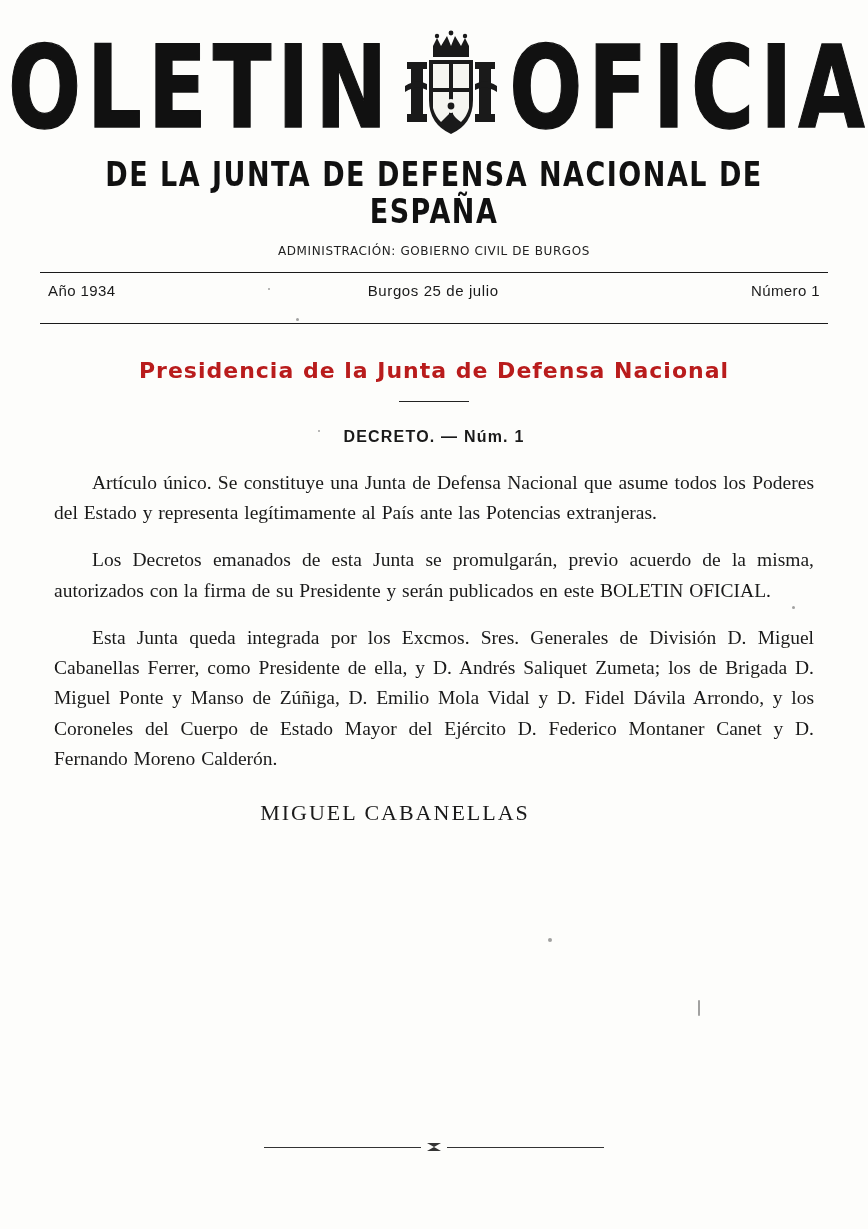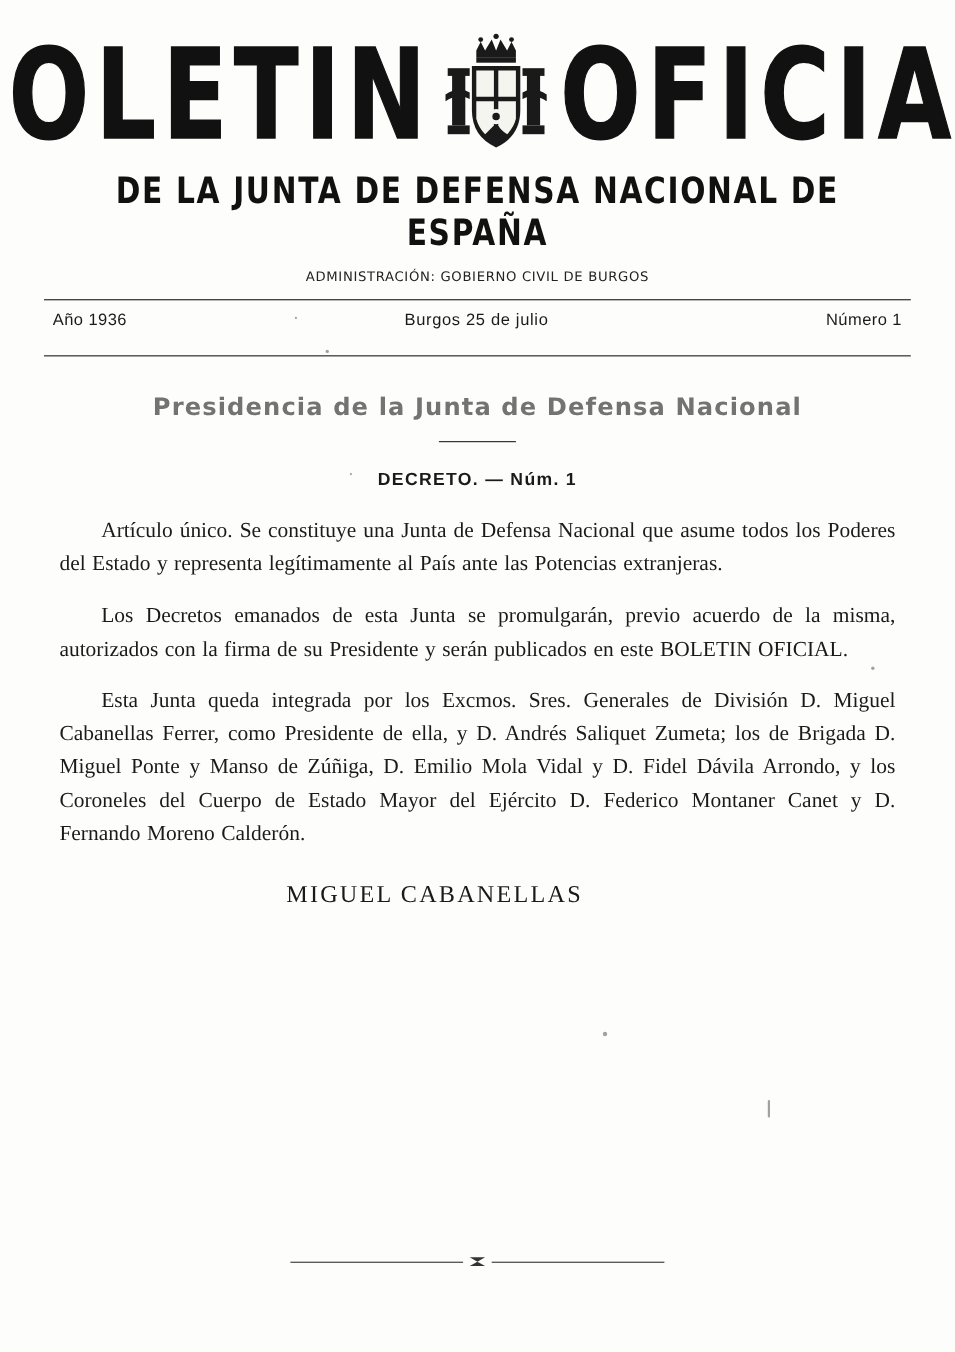--- a/index.html
+++ b/index.html
@@ -93,21 +93,21 @@
   .content {
     padding: 0 14px;
   }
   .section-title {
     text-align: center;
     font-family: "DejaVu Sans", sans-serif;
     font-weight: bold;
     font-size: 22px;
     letter-spacing: 1px;
     margin-top: 34px;
-    color: #737373;
+    color: #b91c1c;
   }
   .short-rule {
     width: 70px;
     border-top: 1px solid #222;
     margin: 18px auto 0 auto;
   }
   .decree-head {
     text-align: center;
     font-family: Liberation Sans, sans-serif;
     font-weight: bold;
@@ -208,21 +208,21 @@
 
       <div class="mast-word">OFICIAL</div>
     </div>
 
     <div class="mast-sub">DE LA JUNTA DE DEFENSA NACIONAL DE ESPAÑA</div>
     <div class="mast-admin">ADMINISTRACIÓN: GOBIERNO CIVIL DE BURGOS</div>
 
     <hr class="rule">
 
     <div class="issue-line">
-      <span>Año 1936</span>
+      <span>Año 1934</span>
       <span class="center">Burgos 25 de julio</span>
       <span>Número 1</span>
     </div>
 
     <hr class="rule">
   </div>
 
   <div class="content">
 
     <div class="section-title">Presidencia de la Junta de Defensa Nacional</div>

